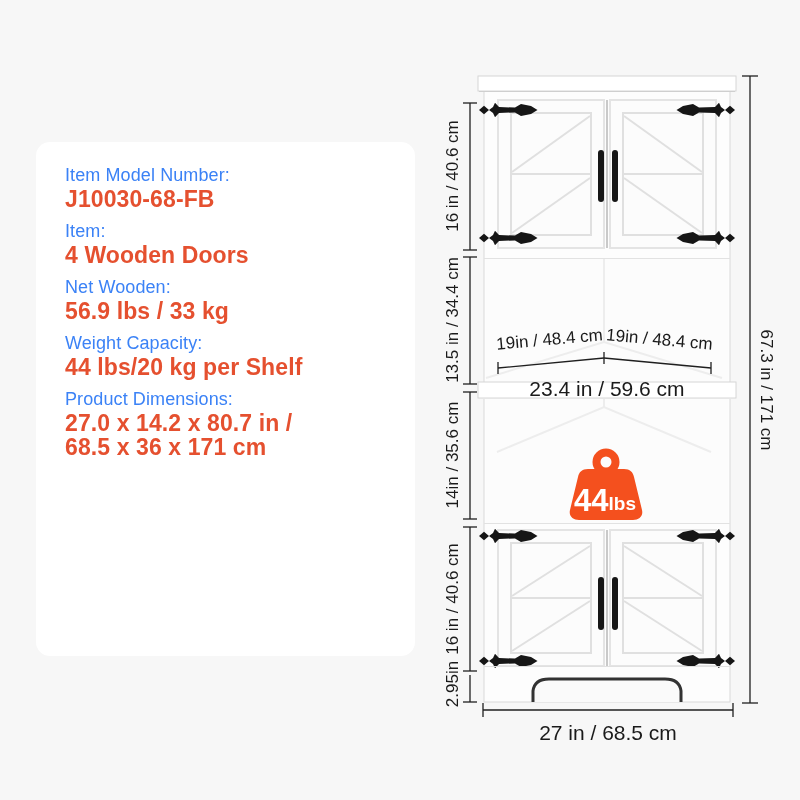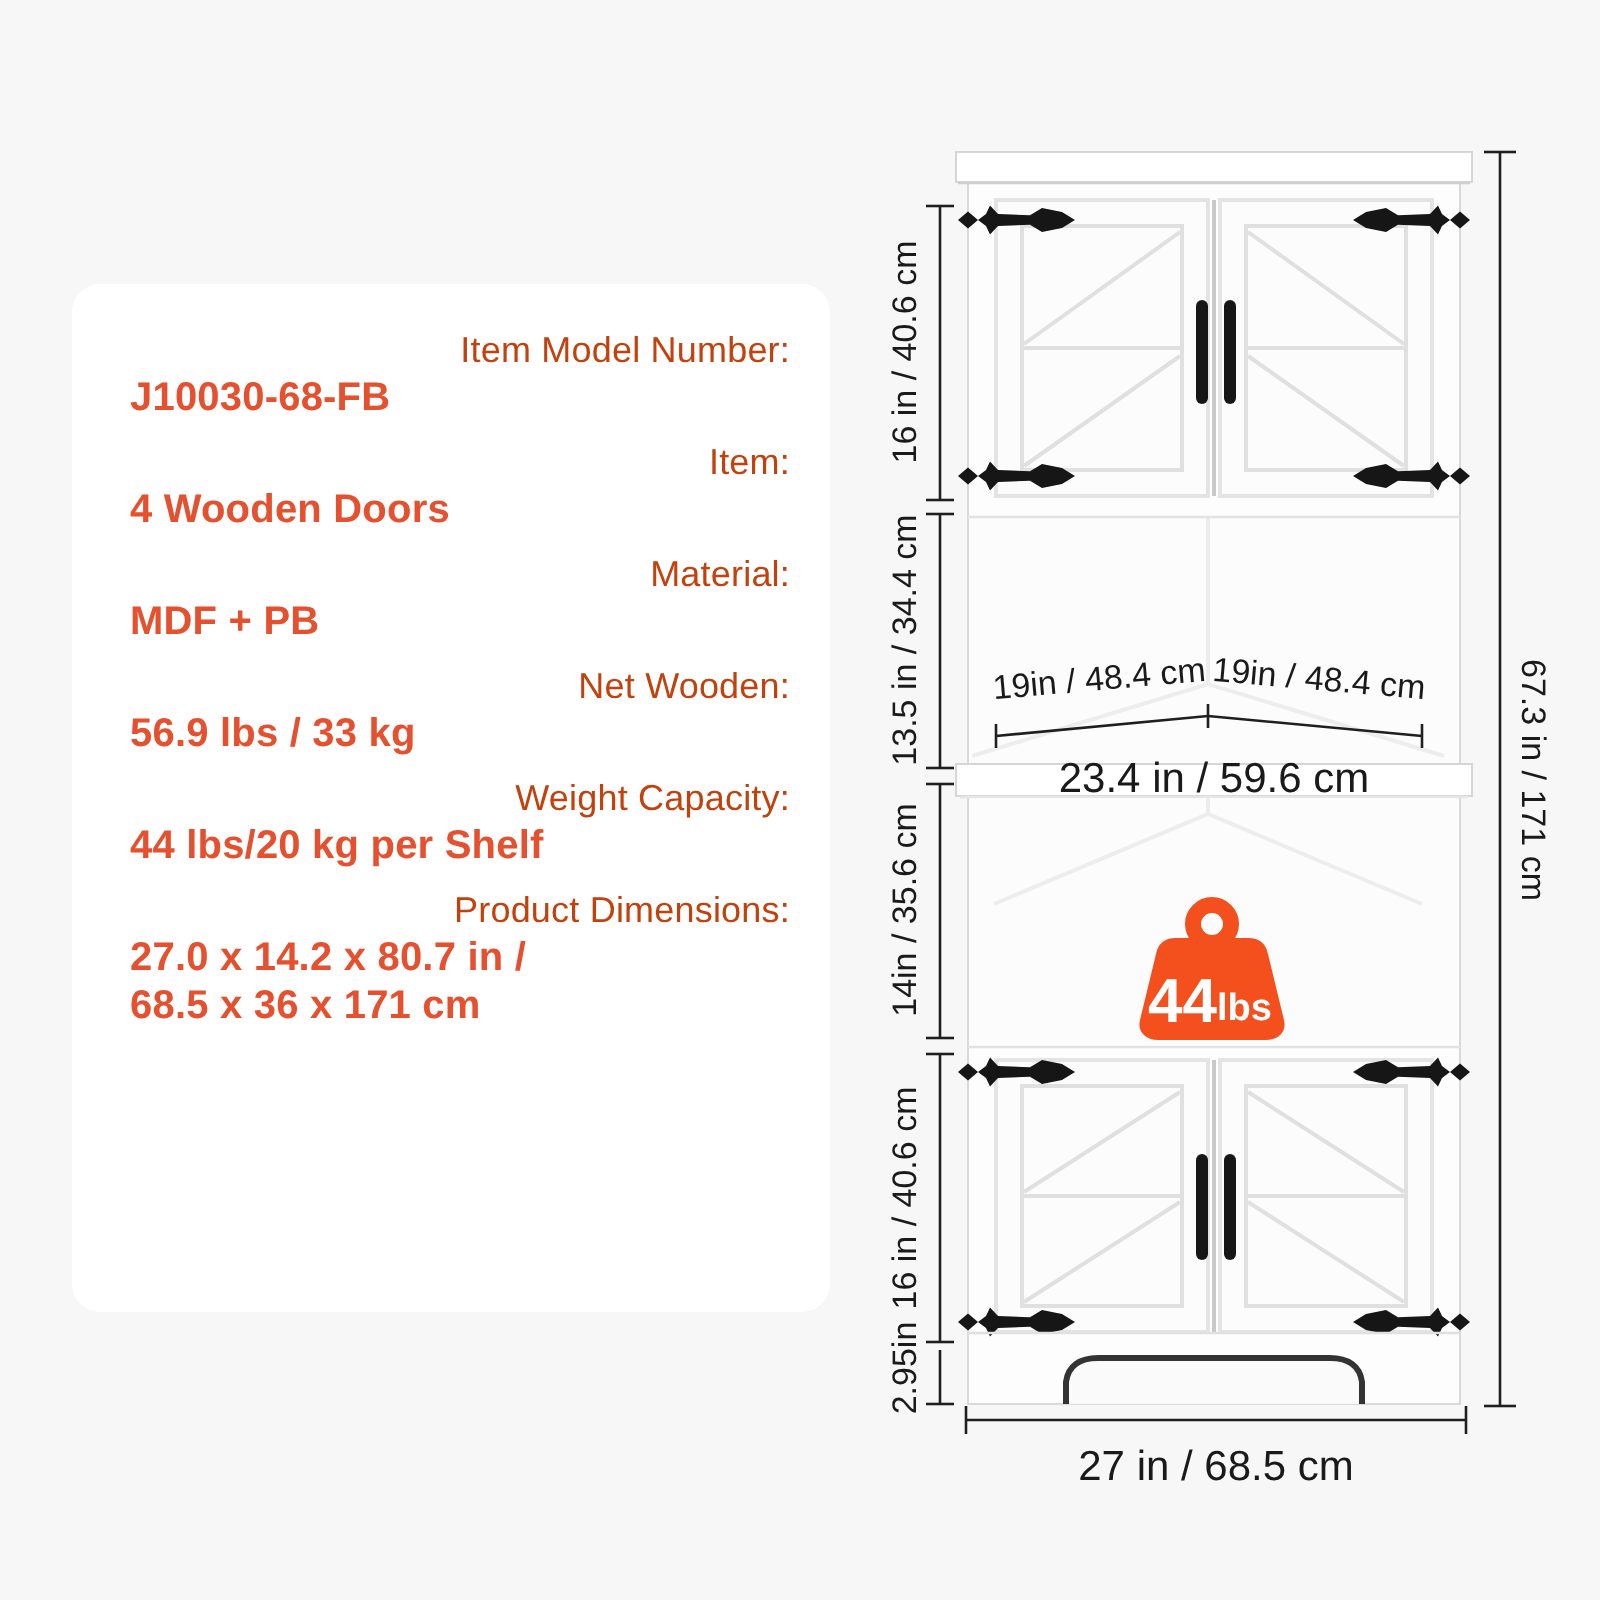--- a/index.html
+++ b/index.html
@@ -18,26 +18,25 @@
     width:379px;height:514px;
     background:#ffffff;
     border-radius:14px;
     box-sizing:border-box;
     padding:21px 20px 0 29px;
   }
   .spec-group{margin-bottom:8px;}
   .spec-label{
     font-size:18px;
     line-height:24px;
-    color:#c2410c;
+    color:#3b82f6;
     letter-spacing:.1px;
-    text-align:right;
   }
   .spec-value{
-    font-size:20px;
+    font-size:23px;
     line-height:24px;
     font-weight:700;
     color:#e5502f;
     letter-spacing:.1px;
   }
   
   svg.diagram{
     position:absolute;
     left:430px;top:55px;
     width:370px;height:700px;
@@ -61,24 +60,20 @@
 <div class="stage">
 
   <section class="spec-card">
     <div class="spec-group">
       <div class="spec-label">Item Model Number:</div>
       <div class="spec-value">J10030-68-FB</div>
     </div>
     <div class="spec-group">
       <div class="spec-label">Item:</div>
       <div class="spec-value">4 Wooden Doors</div>
-    </div>
-    <div class="spec-group">
-      <div class="spec-label">Material:</div>
-      <div class="spec-value">MDF + PB</div>
     </div>
     <div class="spec-group">
       <div class="spec-label">Net Wooden:</div>
       <div class="spec-value">56.9 lbs / 33 kg</div>
     </div>
     <div class="spec-group">
       <div class="spec-label">Weight Capacity:</div>
       <div class="spec-value">44 lbs/20 kg per Shelf</div>
     </div>
     <div class="spec-group">

